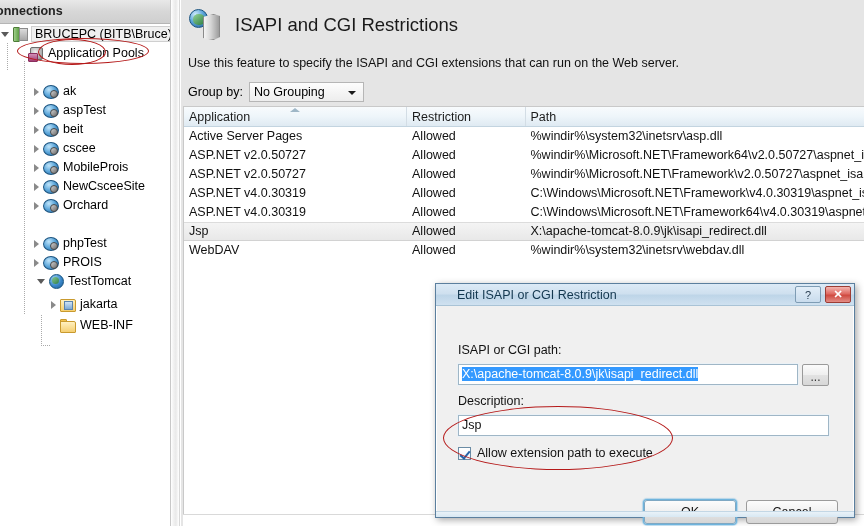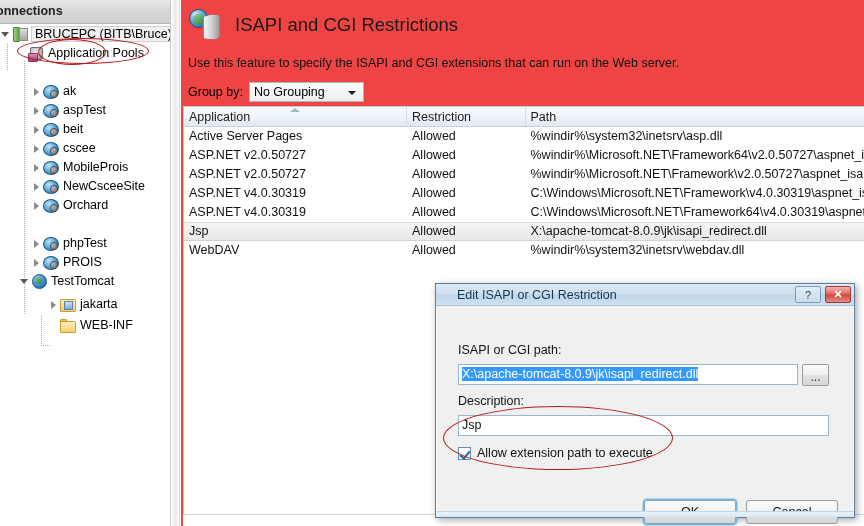--- a/index.html
+++ b/index.html
@@ -155,21 +155,21 @@
     position: absolute; left: 170px; top: 0; width: 10px; height: 526px;
     background: linear-gradient(to right, #ffffff 0%, #f2f2f2 30%, #e9e9e9 60%, #ffffff 100%);
     border-left: 1px solid #c8c8c8;
     border-right: 1px solid #d8d8d8;
     cursor: col-resize;
   }
 
   
   #main-pane {
     position: absolute; left: 181px; top: 0; width: 683px; height: 526px;
-    background: #ef4444;
+    background: #e5e5e5;
   }
   #page-title-row {
     position: absolute; left: 0; top: 2px; height: 46px; left: 0; right: 0;
     display: flex; align-items: center;
   }
   #page-icon {
     position: relative; width: 40px; height: 38px; margin-left: 6px; flex: 0 0 auto;
   }
   #page-icon .globe {
     position: absolute; left: 2px; top: 3px; width: 19px; height: 19px;
@@ -433,21 +433,21 @@
         <span class="expander collapsed"></span>
         <span class="ico ico-site"></span>
         <span class="lbl">PROIS</span>
       </div>
       <div class="tree-row" style="top:209px; padding-left:31px;">
         <span class="expander collapsed"></span>
         <span class="ico ico-site"></span>
         <span class="lbl">phpTest</span>
       </div>
 
-      <div class="tree-row" style="top:247px; padding-left:19px;">
+      <div class="tree-row" style="top:247px; padding-left:36px;">
         <span class="expander expanded"></span>
         <span class="ico ico-globe"></span>
         <span class="lbl">TestTomcat</span>
       </div>
 
       <div class="tree-row" style="top:270px; padding-left:48px;">
         <span class="expander collapsed"></span>
         <span class="ico ico-folder-app"></span>
         <span class="lbl">jakarta</span>
       </div>

